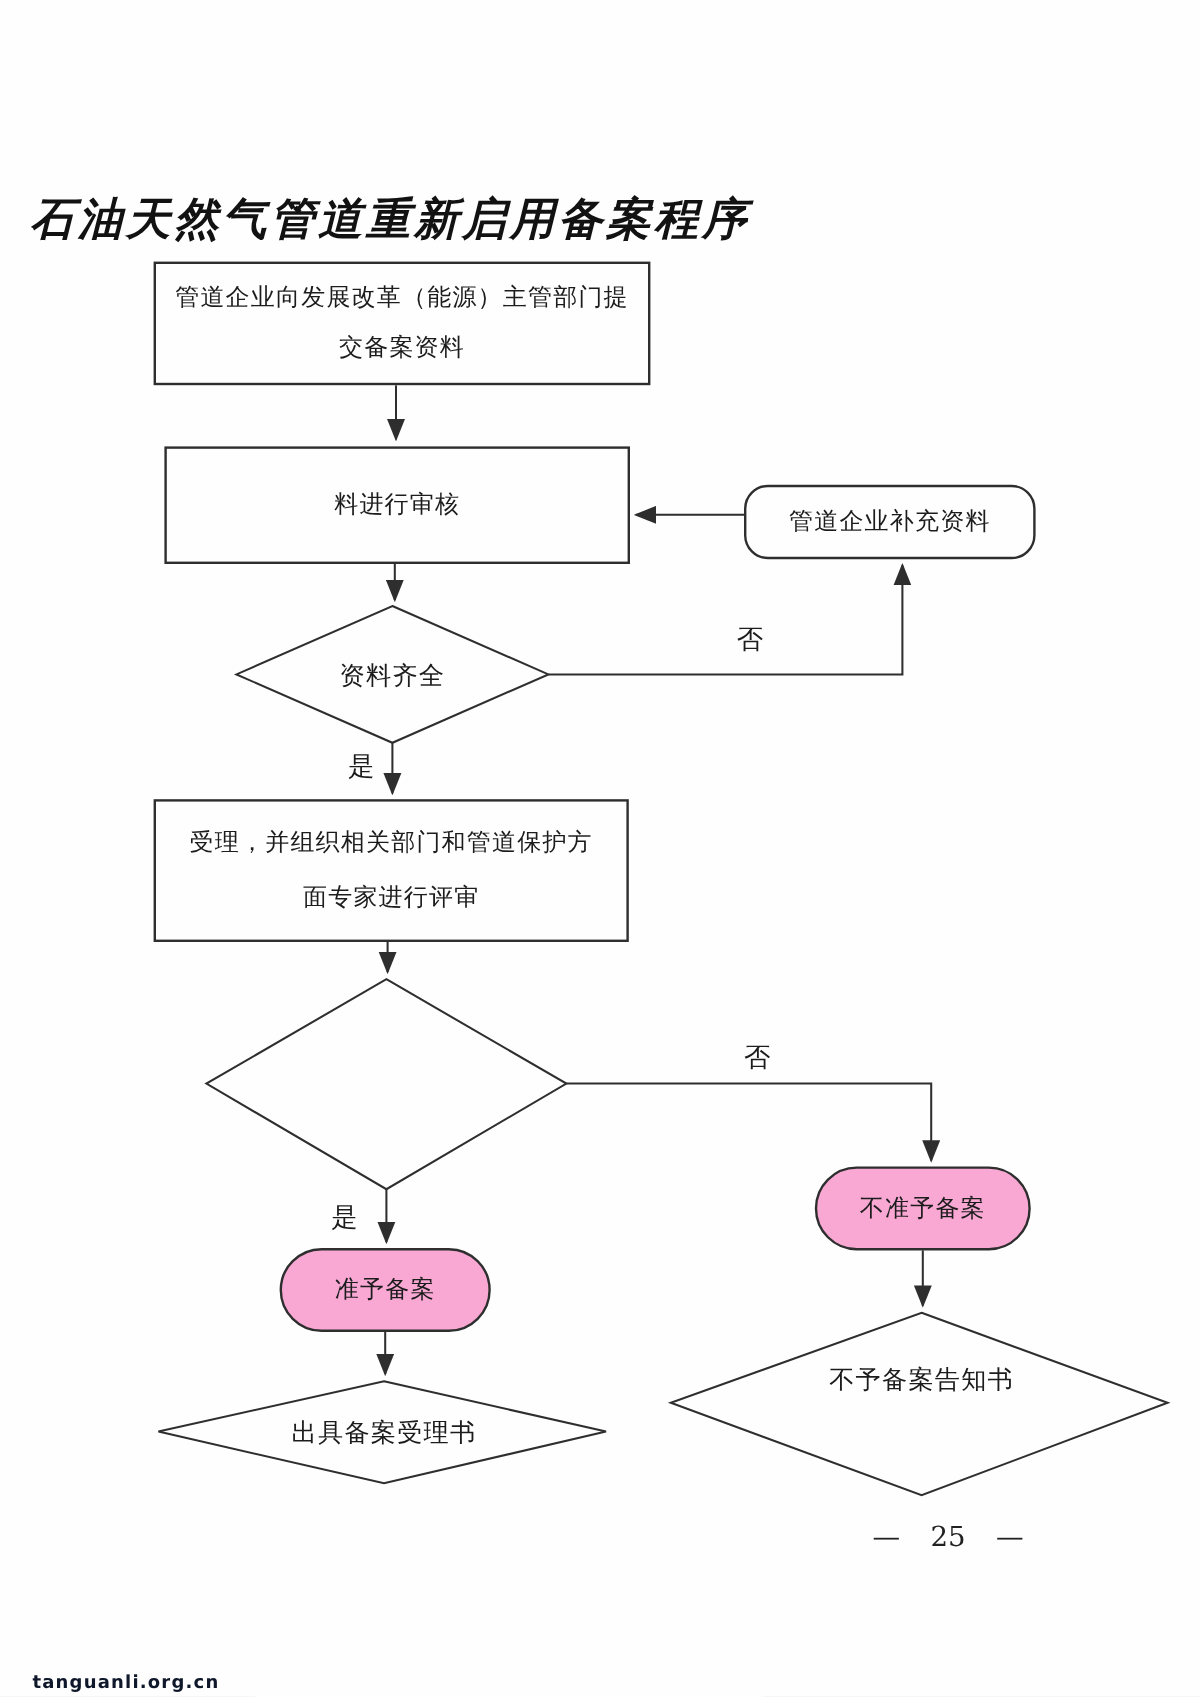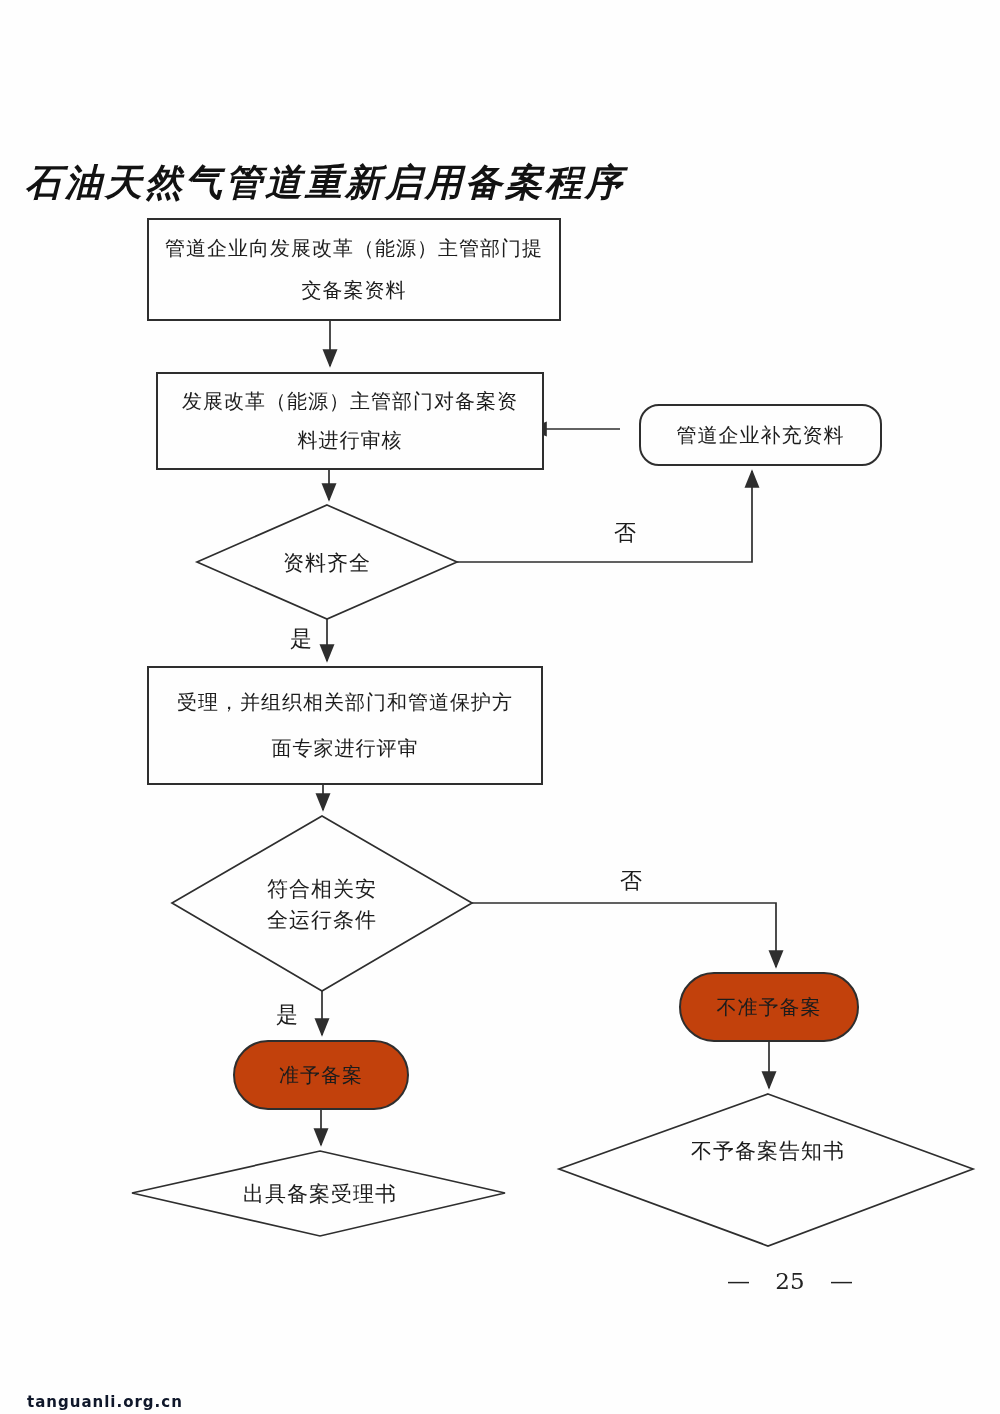--- a/index.html
+++ b/index.html
@@ -22,22 +22,22 @@
     color:#121212;
   }
   .node{
     position:absolute;
     display:flex;flex-direction:column;
     justify-content:space-evenly;align-items:center;
     box-sizing:border-box;
     font-size:20px;letter-spacing:1px;line-height:1.25;
     text-align:center;
   }
-  .rect{border:2px solid #2e2e2e;background:#fefefe;padding:0 2px;margin-left:19px;}
-  .stadium{border:2px solid #2e2e2e;background:#c2410c;border-radius:36px;}
+  .rect{border:2px solid #2e2e2e;background:#fefefe;padding:0 2px;}
+  .stadium{border:2px solid #2e2e2e;background:#f9a8d4;border-radius:36px;}
   .dlabel{
     position:absolute;text-align:center;
     font-size:21px;letter-spacing:1px;
   }
   .elabel{
     position:absolute;
     font-size:22px;font-weight:normal;
   }
   .pagenum{
     position:absolute;left:700px;top:1268px;width:180px;
@@ -94,21 +94,20 @@
   </svg>
 
   <div class="title">石油天然气管道重新启用备案程序</div>
 
   <div class="node rect" style="left:128px;top:218px;width:414px;height:103px;">
     <div>管道企业向发展改革（能源）主管部门提</div>
     <div>交备案资料</div>
   </div>
 
   <div class="node rect" style="left:137px;top:372px;width:388px;height:98px;">
-    <div>发展改革（能源）主管部门对备案资</div>
     <div>料进行审核</div>
   </div>
 
   <div class="node rect" style="left:620px;top:404px;width:243px;height:62px;border-radius:20px;">
     <div>管道企业补充资料</div>
   </div>
 
   <div class="node rect" style="left:128px;top:666px;width:396px;height:119px;">
     <div>受理，并组织相关部门和管道保护方</div>
     <div>面专家进行评审</div>
@@ -117,24 +116,20 @@
   <div class="node stadium" style="left:233px;top:1040px;width:176px;height:70px;">
     <div>准予备案</div>
   </div>
 
   <div class="node stadium" style="left:679px;top:972px;width:180px;height:70px;">
     <div>不准予备案</div>
   </div>
 
   <div class="dlabel" style="left:247px;top:549px;width:160px;">资料齐全</div>
 
-  <div class="dlabel" style="left:230px;top:873px;width:184px;line-height:31px;">
-    <div>符合相关安</div>
-    <div>全运行条件</div>
-  </div>
 
   <div class="dlabel" style="left:230px;top:1180px;width:180px;">出具备案受理书</div>
 
   <div class="dlabel" style="left:658px;top:1134px;width:220px;line-height:34px;">
     <div>不予备案告知书</div>
   </div>
 
   <div class="elabel" style="left:614px;top:518px;">否</div>
   <div class="elabel" style="left:290px;top:624px;">是</div>
   <div class="elabel" style="left:620px;top:866px;">否</div>

